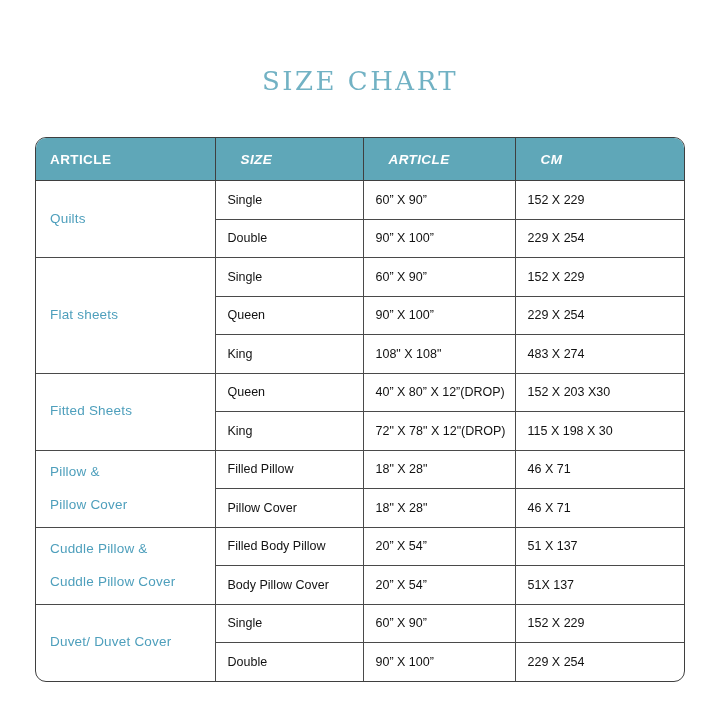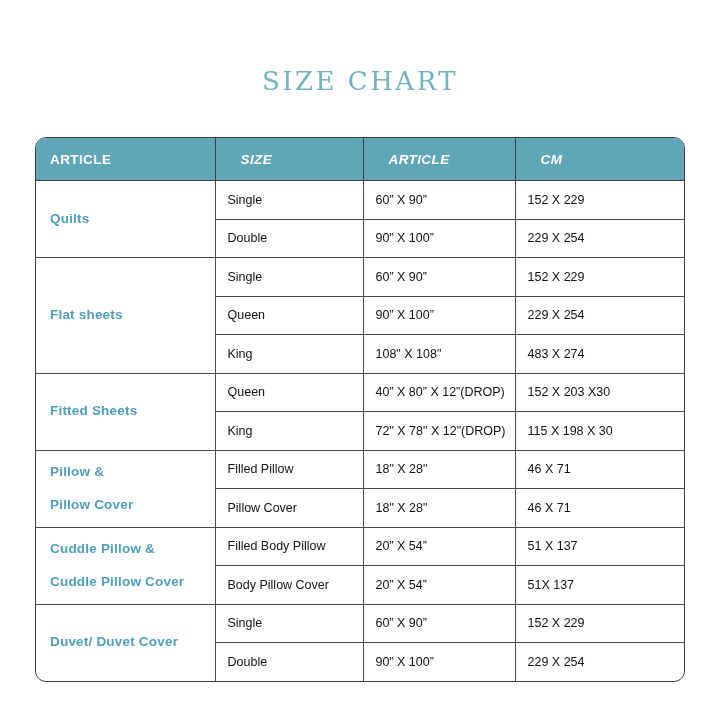--- a/index.html
+++ b/index.html
@@ -76,21 +76,21 @@
     vertical-align: middle;
   }
   .article-lines {
     display: flex;
     flex-direction: column;
     justify-content: center;
     gap: 17px;
   }
   .article-line {
     font-size: 13.5px;
-    font-weight: 700;
+    font-weight: 400;
     letter-spacing: 0.2px;
     color: #4e9fbc;
     line-height: 1.2;
   }
 </style>
 </head>
 <body>
 
 <div class="sheet">
   <h1 class="page-title">SIZE CHART</h1>

